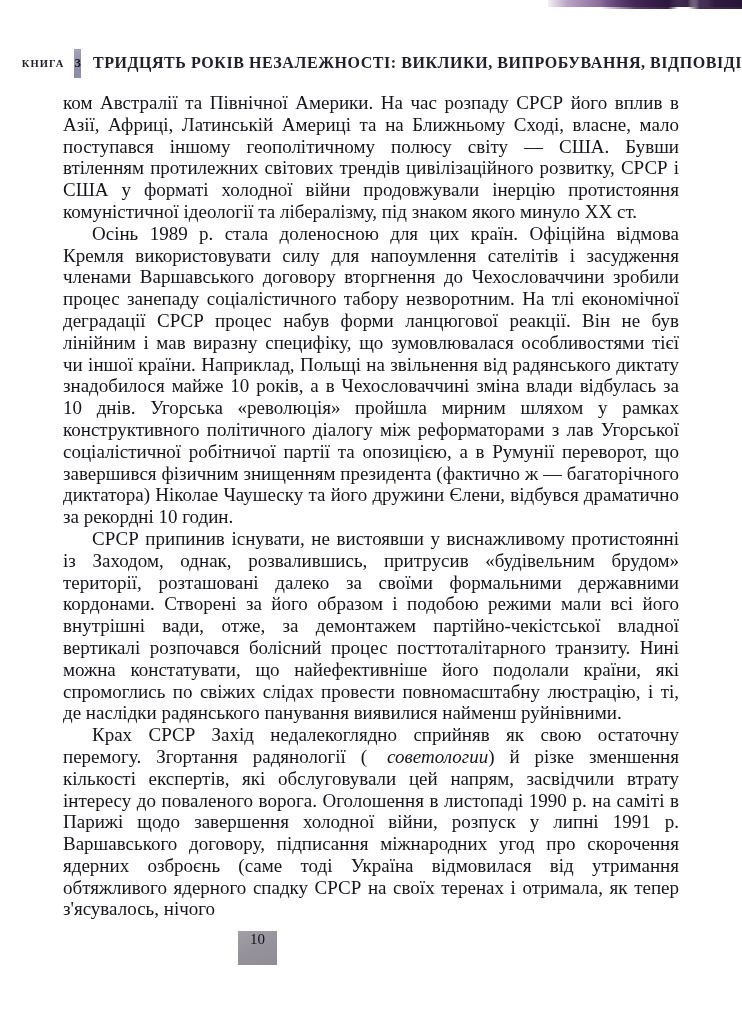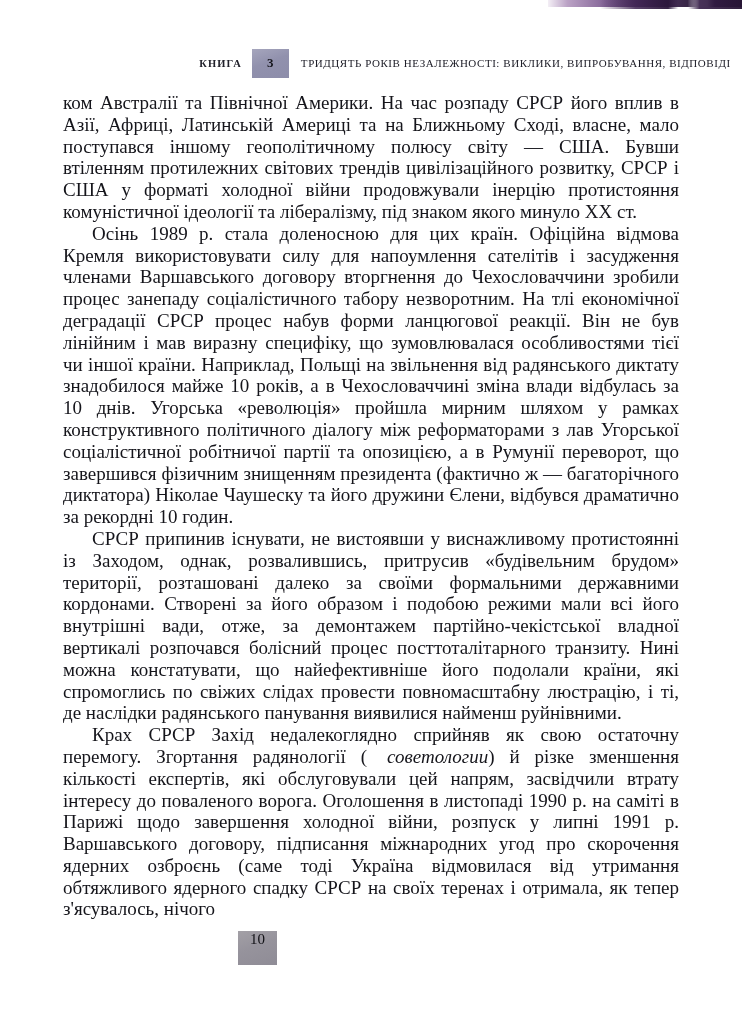--- a/index.html
+++ b/index.html
@@ -53,21 +53,21 @@
 
   
   .running-head {
     position: absolute;
     top: 48px;
     left: 0;
     width: 742px;
     height: 30px;
     display: flex;
     align-items: center;
-    justify-content: center;
+    justify-content: flex-end;
     padding-left: 188px;
     box-sizing: border-box;
   }
   .rh-book-label {
     font-family: "Liberation Serif", "DejaVu Serif", serif;
     font-weight: bold;
     font-size: 10.5px;
     letter-spacing: 1.1px;
     color: #20202a;
     text-transform: uppercase;
@@ -84,22 +84,22 @@
     justify-content: center;
   }
   .rh-number {
     font-family: "Liberation Serif", "DejaVu Serif", serif;
     font-weight: bold;
     font-size: 13px;
     color: #15151c;
   }
   .rh-title {
     font-family: "Liberation Serif", "DejaVu Serif", serif;
-    font-weight: normal;
-    font-size: 11px;
+    font-weight: bold;
+    font-size: 16px;
     letter-spacing: 0.55px;
     color: #20202a;
     text-transform: uppercase;
     white-space: nowrap;
   }
 
   
   .text-column {
     position: absolute;
     top: 92px;

